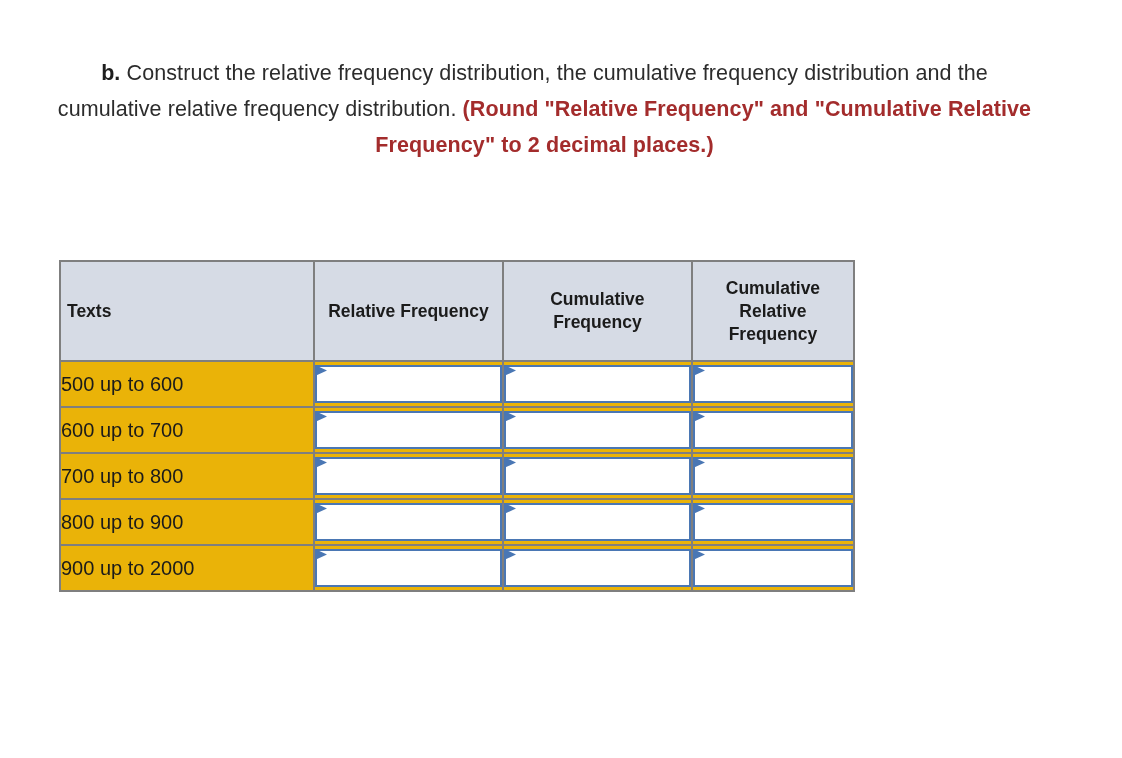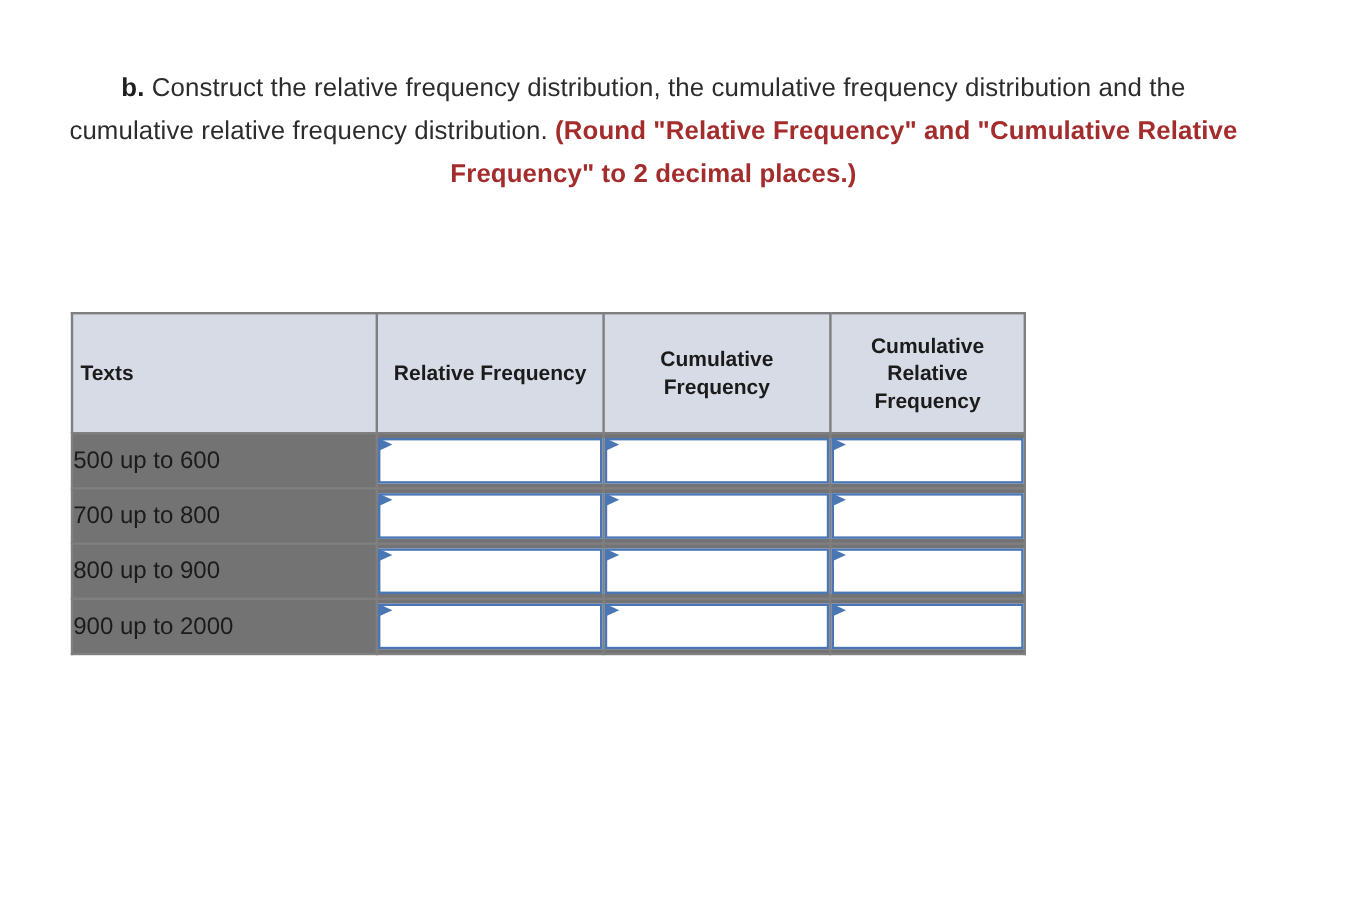--- a/index.html
+++ b/index.html
@@ -71,21 +71,21 @@
     text-align: left;
     padding-left: 11px;
   }
   th.th-center {
     text-align: center;
   }
 
   #freq-table tbody td {
     height: 46px;
     box-sizing: border-box;
-    background: #737373;
+    background: #eab308;
   }
   td.cat-cell {
     font-size: 20px;
     color: #1b1b1b;
     padding-left: 11px;
     text-align: left;
     white-space: nowrap;
   }
   td.input-cell {
     padding: 0 3px;
@@ -160,20 +160,47 @@
       <td class="input-cell">
         <div class="cell-wrap">
           <input class="answer-box" type="text" value="" style="">
           <svg class="flag-tri" viewBox="0 0 12 15">
               <polygon points="0,0 12,5.5 0,11" fill="#4a77b4"></polygon>
             </svg>
         </div>
       </td>
     </tr>
 
+    <tr>
+      <td class="cat-cell">600 up to 700</td>
+      <td class="input-cell">
+        <div class="cell-wrap">
+          <input class="answer-box" type="text" value="" style="">
+          <svg class="flag-tri" viewBox="0 0 12 15">
+              <polygon points="0,0 12,5.5 0,11" fill="#4a77b4"></polygon>
+            </svg>
+        </div>
+      </td>
+      <td class="input-cell">
+        <div class="cell-wrap">
+          <input class="answer-box" type="text" value="" style="">
+          <svg class="flag-tri" viewBox="0 0 12 15">
+              <polygon points="0,0 12,5.5 0,11" fill="#4a77b4"></polygon>
+            </svg>
+        </div>
+      </td>
+      <td class="input-cell">
+        <div class="cell-wrap">
+          <input class="answer-box" type="text" value="" style="">
+          <svg class="flag-tri" viewBox="0 0 12 15">
+              <polygon points="0,0 12,5.5 0,11" fill="#4a77b4"></polygon>
+            </svg>
+        </div>
+      </td>
+    </tr>
 
     <tr>
       <td class="cat-cell">700 up to 800</td>
       <td class="input-cell">
         <div class="cell-wrap">
           <input class="answer-box" type="text" value="" style="">
           <svg class="flag-tri" viewBox="0 0 12 15">
               <polygon points="0,0 12,5.5 0,11" fill="#4a77b4"></polygon>
             </svg>
         </div>

